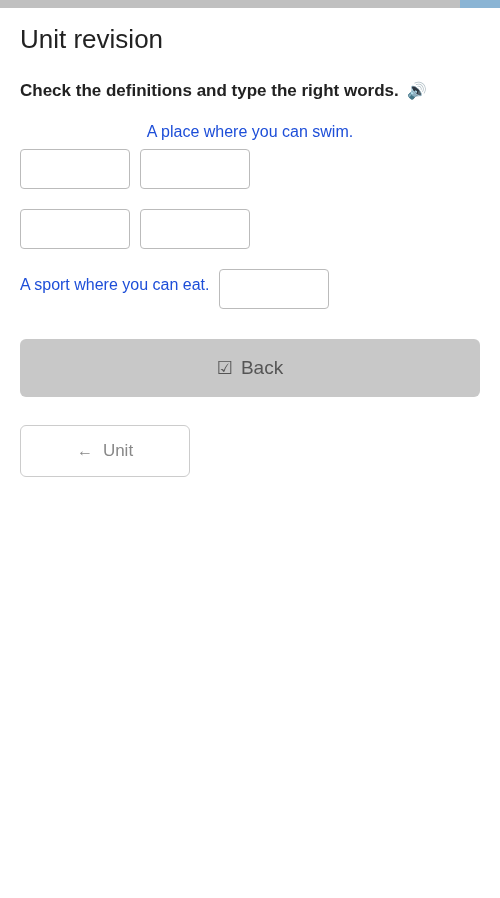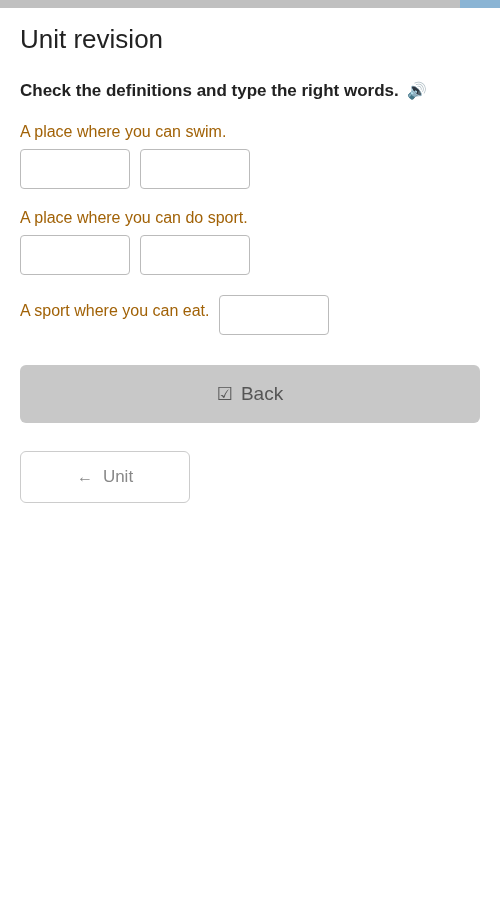--- a/index.html
+++ b/index.html
@@ -64,22 +64,23 @@
       color: #555;
       cursor: pointer;
     }
 
     .question-block {
       margin-bottom: 20px;
     }
 
     .question-text {
       font-size: 16px;
-      color: #a16207;
+      color: #1d4ed8;
       margin-bottom: 8px;
+      text-align: center;
     }
 
     .input-row {
       display: flex;
       flex-direction: row;
       gap: 10px;
       align-items: center;
       flex-wrap: wrap;
     }
 
@@ -162,21 +163,20 @@
 
     <div class="question-block">
       <p class="question-text">A place where you can swim.</p>
       <div class="input-row">
         <input class="answer-input" type="text" style="">
         <input class="answer-input" type="text" style="">
       </div>
     </div>
 
     <div class="question-block">
-      <p class="question-text">A place where you can do sport.</p>
       <div class="input-row">
         <input class="answer-input" type="text" style="">
         <input class="answer-input" type="text" style="">
       </div>
     </div>
 
     <div class="question-block">
       <div class="question-inline">
         <span class="question-text">A sport where you can eat.</span>
         <input class="answer-input" type="text" style="">

